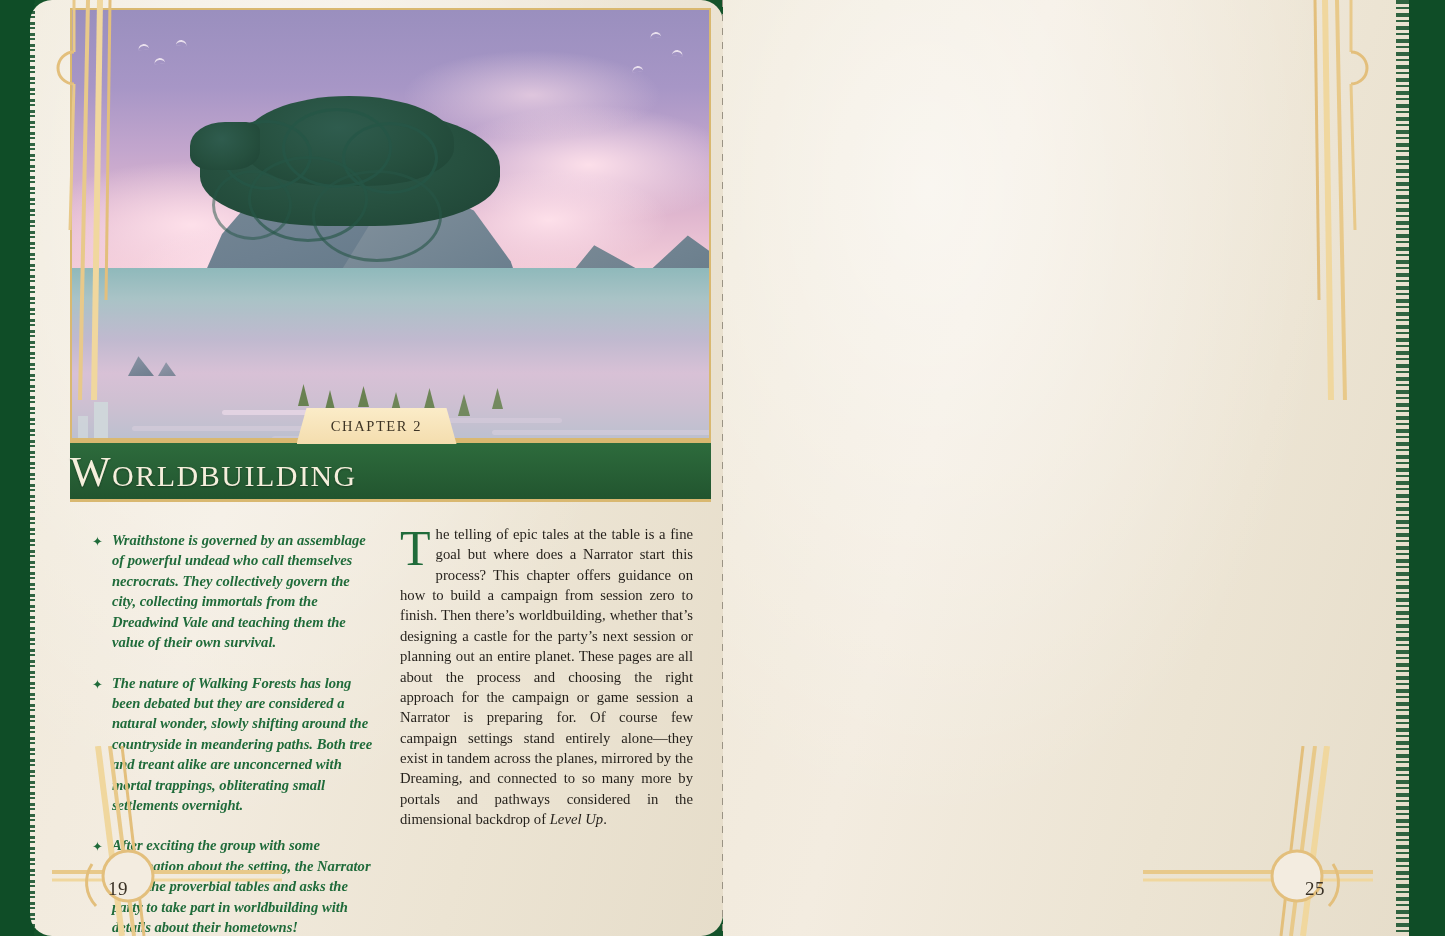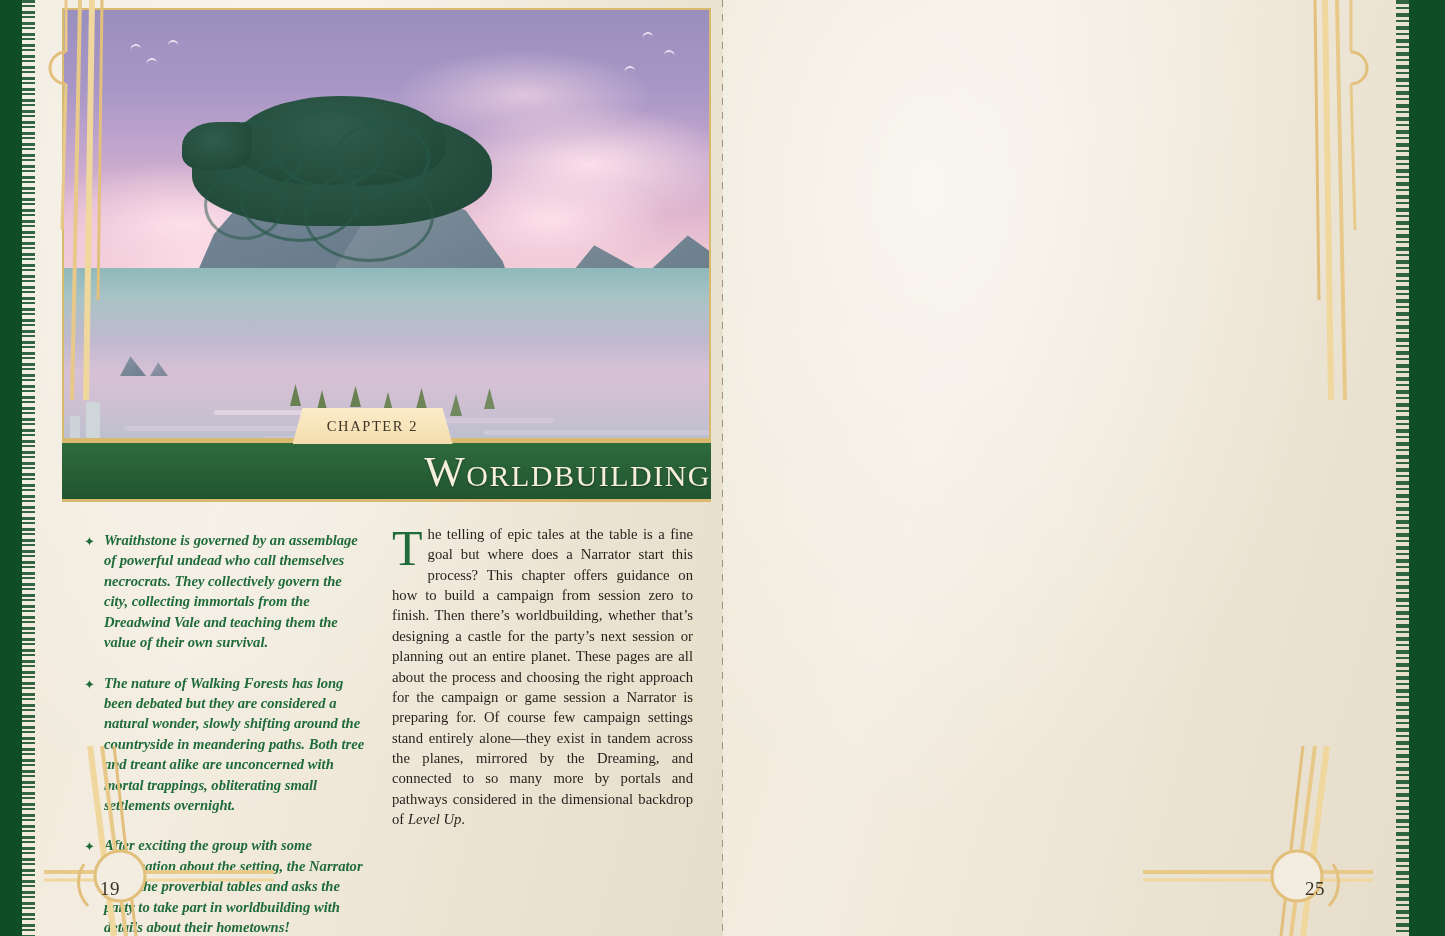--- a/index.html
+++ b/index.html
@@ -26,21 +26,21 @@
   .book-edge.left  { left: 0;  width: 34px; }
   .book-edge.right { right: 0; width: 52px; }
 
   
   .page {
     position: absolute; top: 0; bottom: 0;
     background:
       radial-gradient(ellipse at 30% 20%, rgba(255,255,255,.55), rgba(0,0,0,0) 60%),
       linear-gradient(105deg, #efe8d8 0%, #f3ece0 35%, #ece4d3 70%, #e6ddca 100%);
   }
-  .page-left  { left: 22px;  right: 722px; }
+  .page-left  { left: 30px;  right: 722px; border-radius: 22px; }
   .page-right { left: 723px; right: 36px; }
 
   
   .deckle {
     position: absolute; top: 0; bottom: 0; width: 13px;
     background:
       repeating-linear-gradient(to bottom,
         #0f4d27 0px, #0f4d27 3px,
         rgba(15,77,39,0) 3px, rgba(15,77,39,0) 5px,
         #0f4d27 5px, #0f4d27 7px,
@@ -168,21 +168,21 @@
     font-family: "Liberation Serif", serif;
     font-size: 14.5px; letter-spacing: 1.6px;
     color: #3d3425;
   }
   .chapter-banner {
     position: absolute;
     left: 40px; right: 12px; top: 440px; height: 62px;
     background: linear-gradient(#2d6b3c, #275f35 55%, #22552f 100%);
     border-top: 3px solid #d9b870;
     border-bottom: 3px solid #d9b870;
-    display: flex; align-items: center; justify-content: flex-end;
+    display: flex; align-items: center; justify-content: flex-start;
     z-index: 3;
   }
   .chapter-banner h1 {
     font-family: "Liberation Serif", serif;
     font-weight: normal;
     font-size: 43px;
     color: #f5efdc;
     letter-spacing: 1.5px;
     font-variant: small-caps;
     text-shadow: 0 1px 2px rgba(0,0,0,.35);

